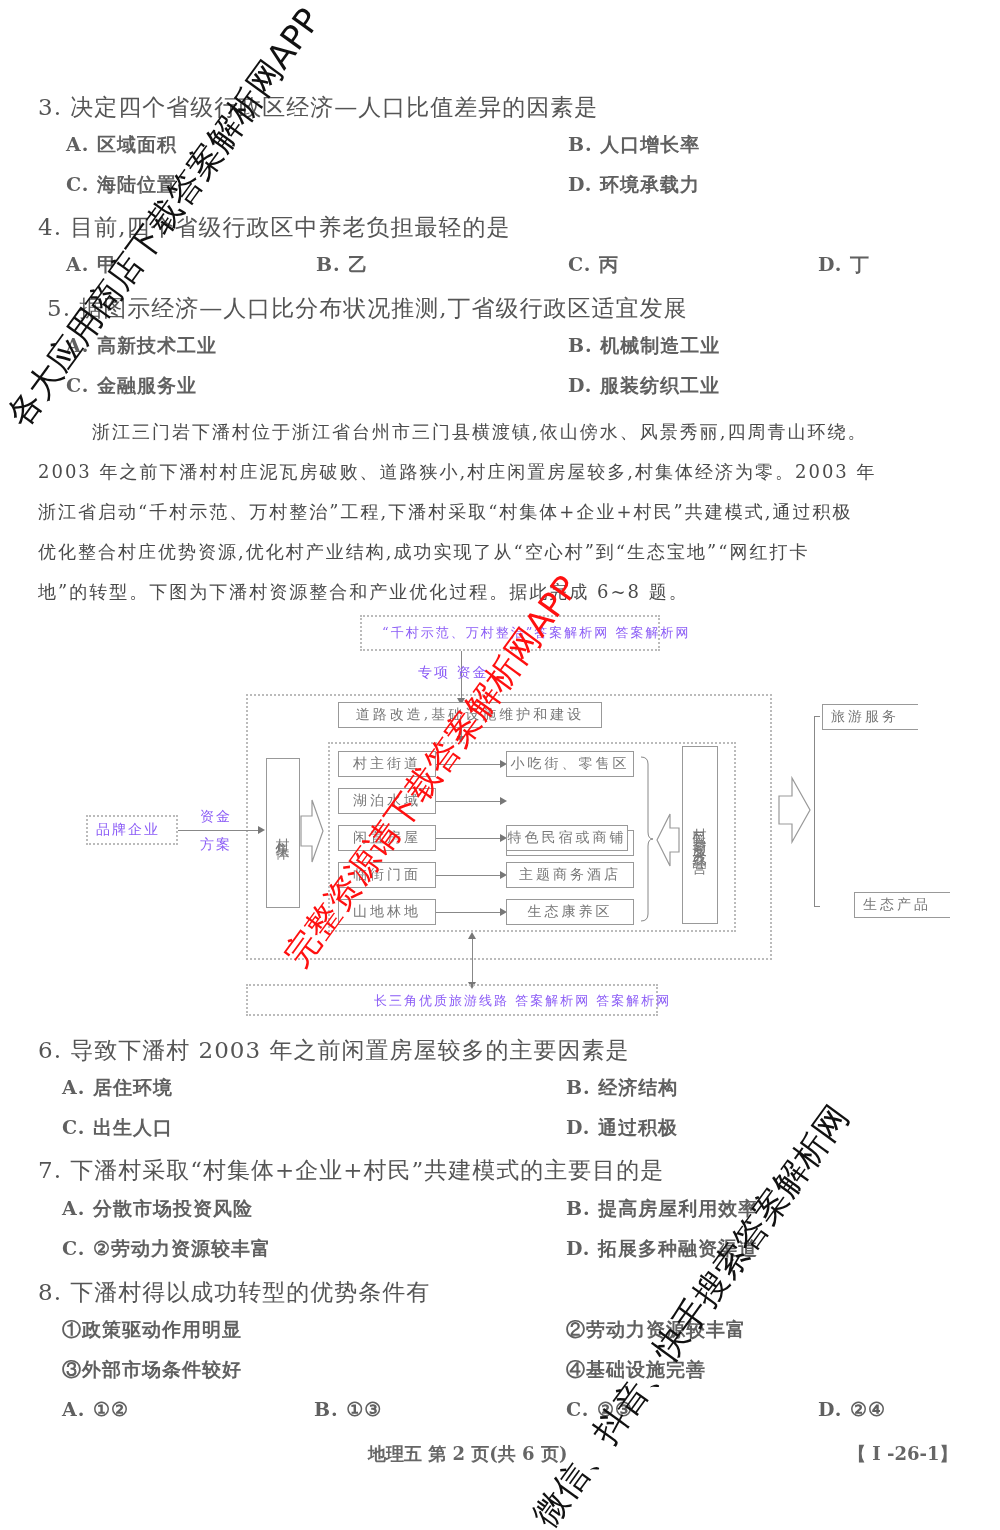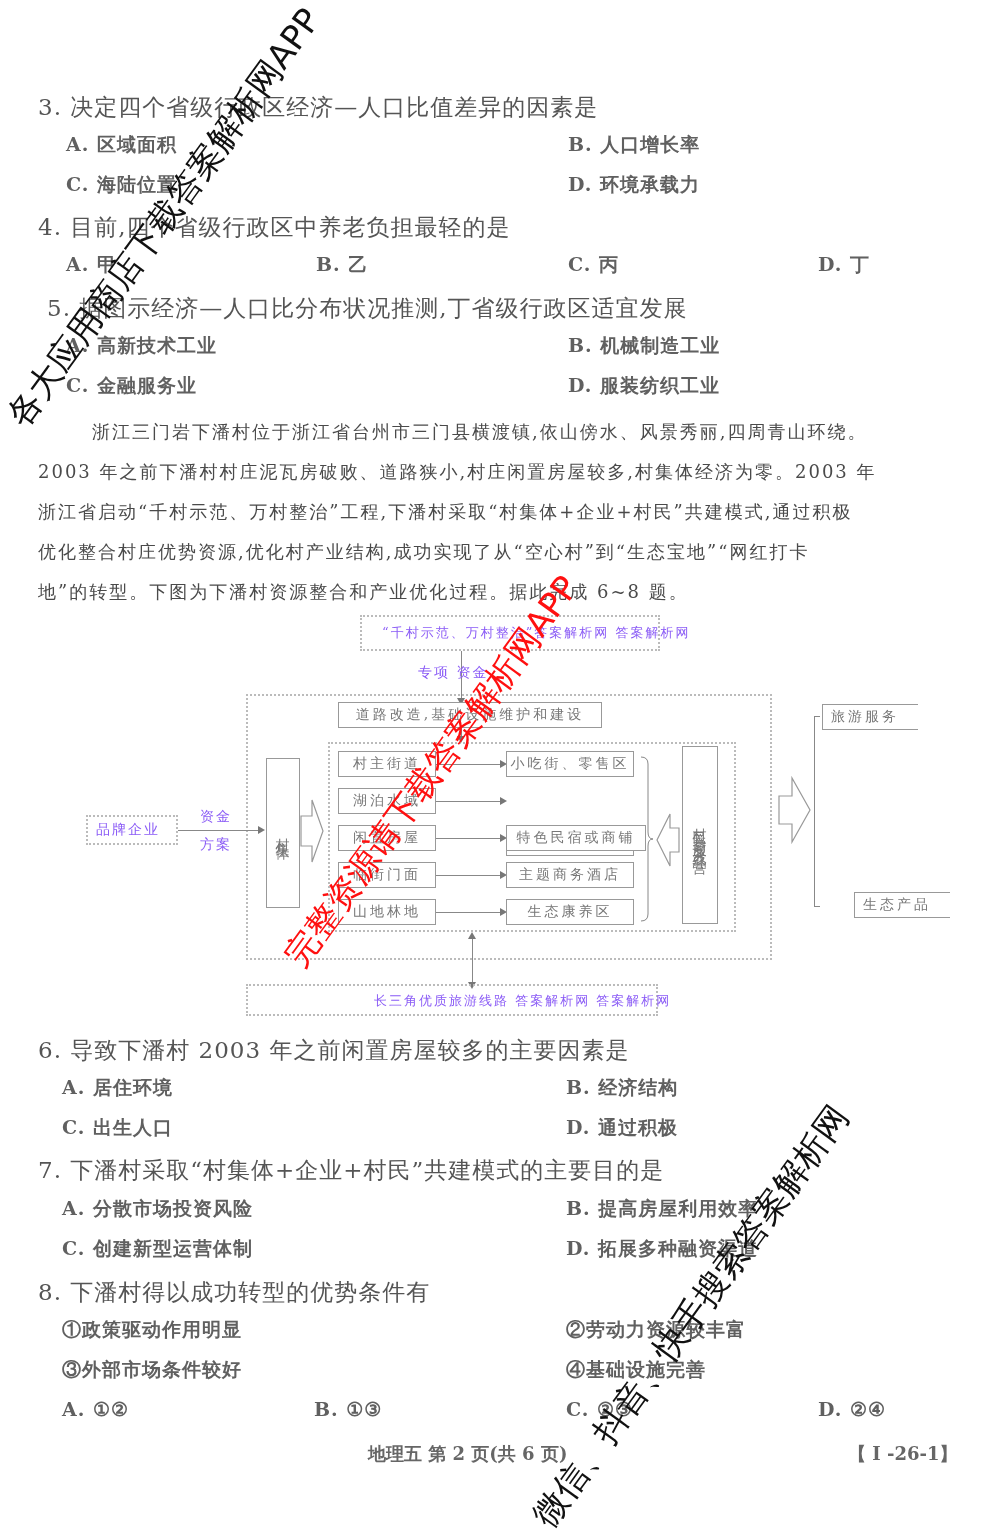--- a/index.html
+++ b/index.html
@@ -102,21 +102,21 @@
     <div class="hline" style="left:436px;top:838px;width:66px;"></div>
     <div class="arrowhead-r" style="left:500px;top:834px;"></div>
     <div class="hline" style="left:436px;top:875px;width:66px;"></div>
     <div class="arrowhead-r" style="left:500px;top:871px;"></div>
     <div class="hline" style="left:436px;top:912px;width:66px;"></div>
     <div class="arrowhead-r" style="left:500px;top:908px;"></div>
   </div>
   <div>
     <div class="dbox" style="left:506px;top:751px;width:128px;height:26px;">小吃街、零售区</div>
     <div class="dbox" style="left:506px;top:788px;width:128px;height:26px;margin-top:42px;">水上乐园</div>
-    <div class="dbox" style="left:506px;top:825px;width:140px;height:26px;">特色民宿或商铺</div>
+    <div class="dbox" style="left:506px;top:825px;width:122px;height:26px;">特色民宿或商铺</div>
     <div class="dbox" style="left:506px;top:862px;width:128px;height:26px;">主题商务酒店</div>
     <div class="dbox" style="left:506px;top:899px;width:128px;height:26px;">生态康养区</div>
   </div>
 
   <svg style="position:absolute;left:640px;top:756px;" width="14" height="166" viewBox="0 0 14 166">
     <path d="M1 1 Q8 1 8 8 V76 Q8 83 13 83 Q8 83 8 90 V158 Q8 165 1 165" fill="none" stroke="#888" stroke-width="1"></path>
   </svg>
 
   <svg style="position:absolute;left:656px;top:812px;" width="24" height="56" viewBox="0 0 24 56">
     <path d="M23 16 H14 V2 L1 28 L14 54 V40 H23 Z" fill="#fff" stroke="#999" stroke-width="1.2"></path>
@@ -144,21 +144,21 @@
 
 <div class="line" style="left:38px;top:1035px;">6. 导致下潘村 2003 年之前闲置房屋较多的主要因素是</div>
 <div class="opt" style="left:62px;top:1075px;">A. 居住环境</div>
 <div class="opt" style="left:566px;top:1075px;">B. 经济结构</div>
 <div class="opt" style="left:62px;top:1115px;">C. 出生人口</div>
 <div class="opt" style="left:566px;top:1115px;">D. 通过积极</div>
 
 <div class="line" style="left:38px;top:1155px;">7. 下潘村采取“村集体+企业+村民”共建模式的主要目的是</div>
 <div class="opt" style="left:62px;top:1196px;">A. 分散市场投资风险</div>
 <div class="opt" style="left:566px;top:1196px;">B. 提高房屋利用效率</div>
-<div class="opt" style="left:62px;top:1236px;">C. 创建新型运营体制</div>
+<div class="opt" style="left:62px;top:1236px;">C. ②劳动力资源较丰富</div>
 <div class="opt" style="left:566px;top:1236px;">D. 拓展多种融资渠道</div>
 
 <div class="line" style="left:38px;top:1277px;">8. 下潘村得以成功转型的优势条件有</div>
 <div class="opt" style="left:62px;top:1317px;">①政策驱动作用明显</div>
 <div class="opt" style="left:566px;top:1317px;">②劳动力资源较丰富</div>
 <div class="opt" style="left:62px;top:1357px;">③外部市场条件较好</div>
 <div class="opt" style="left:566px;top:1357px;">④基础设施完善</div>
 <div class="opt" style="left:62px;top:1398px;">A. ①②</div>
 <div class="opt" style="left:314px;top:1398px;">B. ①③</div>
 <div class="opt" style="left:566px;top:1398px;">C. ②③</div>

